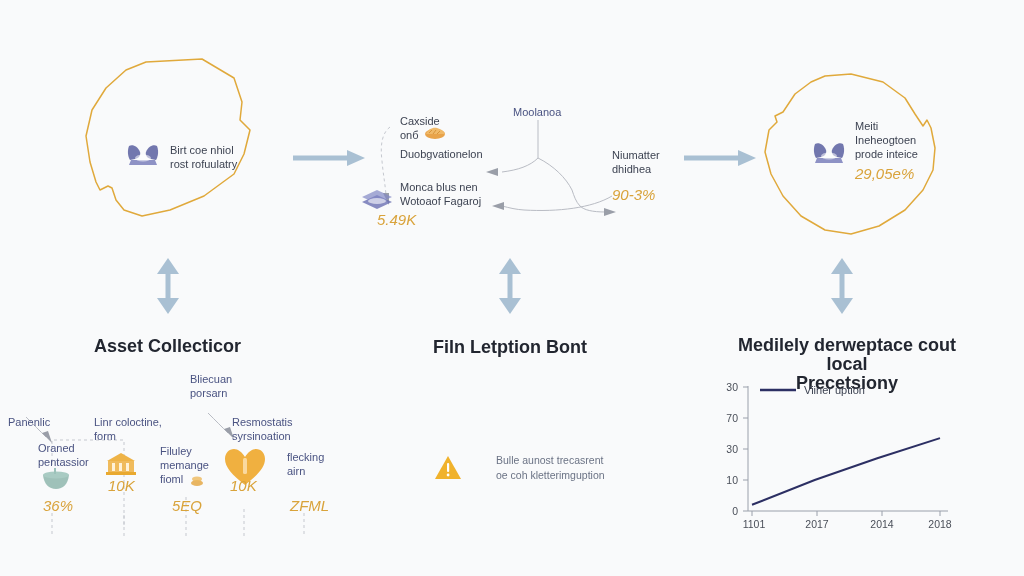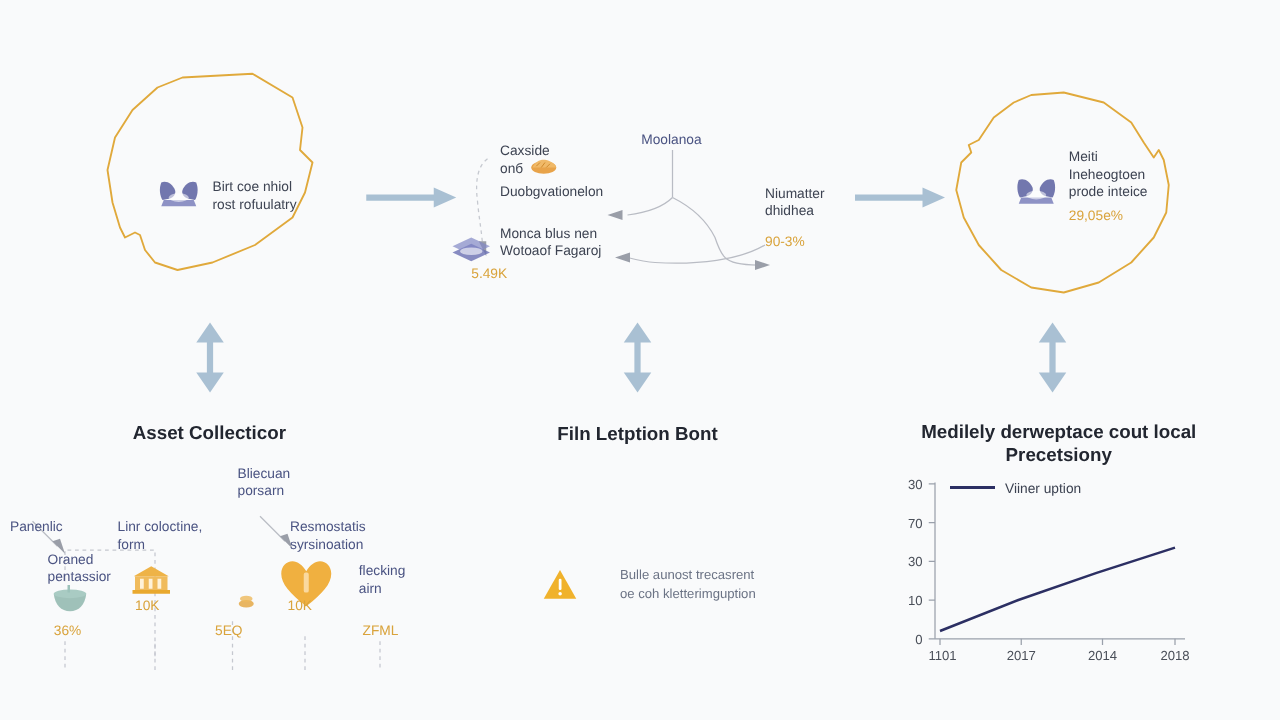--- a/index.html
+++ b/index.html
@@ -46,22 +46,23 @@
     font-size: 11px;
     line-height: 14px;
     color: #3d4352;
     white-space: pre-line;
   }
   .node-text.blue {
     color: #4a5382;
   }
   .node-value {
     color: #d9a33b;
-    font-size: 11px;
+    font-size: 15px;
     line-height: 15px;
+    font-style: italic;
   }
   
   .glyph-icon {
     position: absolute;
   }
   
   .arrow-h, .arrow-v {
     position: absolute;
     overflow: visible;
   }
@@ -86,21 +87,21 @@
   .connector .dashed {
     stroke-dasharray: 3 3;
     stroke: #c5c8cf;
   }
   .connector .tip {
     fill: #9a9ea8;
   }
   
   .section-heading {
     position: absolute;
-    font-size: 15px;
+    font-size: 18px;
     font-weight: 600;
     color: #222630;
     text-align: center;
     white-space: pre-line;
     line-height: 19px;
   }
   
   .warn-text {
     position: absolute;
     font-size: 10.5px;
@@ -270,20 +271,23 @@
 
   <div class="node-text blue" style="left:8px; top:415px;">Panenlic</div>
   <div class="node-text blue" style="left:38px; top:441px; width:90px;">Oraned
 pentassior</div>
   <div class="node-text blue" style="left:94px; top:415px; width:95px;">Linr coloctine,
 form</div>
   <div class="node-text blue" style="left:190px; top:372px; width:80px;">Bliecuan
 porsarn</div>
   <div class="node-text blue" style="left:232px; top:415px; width:90px;">Resmostatis
 syrsinoation</div>
+  <div class="node-text blue" style="left:160px; top:444px; width:70px;">Filuley
+memange
+fioml</div>
   <div class="node-text blue" style="left:287px; top:450px; width:60px;">flecking
 airn</div>
 
   <span class="glyph-icon" style="left:41px; top:468px;">
     <svg width="30" height="22" viewBox="0 0 30 22">
       <path d="M2,7 L28,7 C27,16 22,21 15,21 C8,21 3,16 2,7 Z" fill="#8fb6ad" opacity="0.85"></path>
       <ellipse cx="15" cy="7" rx="13" ry="3.5" fill="#a9cbc3"></ellipse>
       <rect x="13" y="0" width="2" height="6" fill="#9cc2ba"></rect>
     </svg>
   </span>

